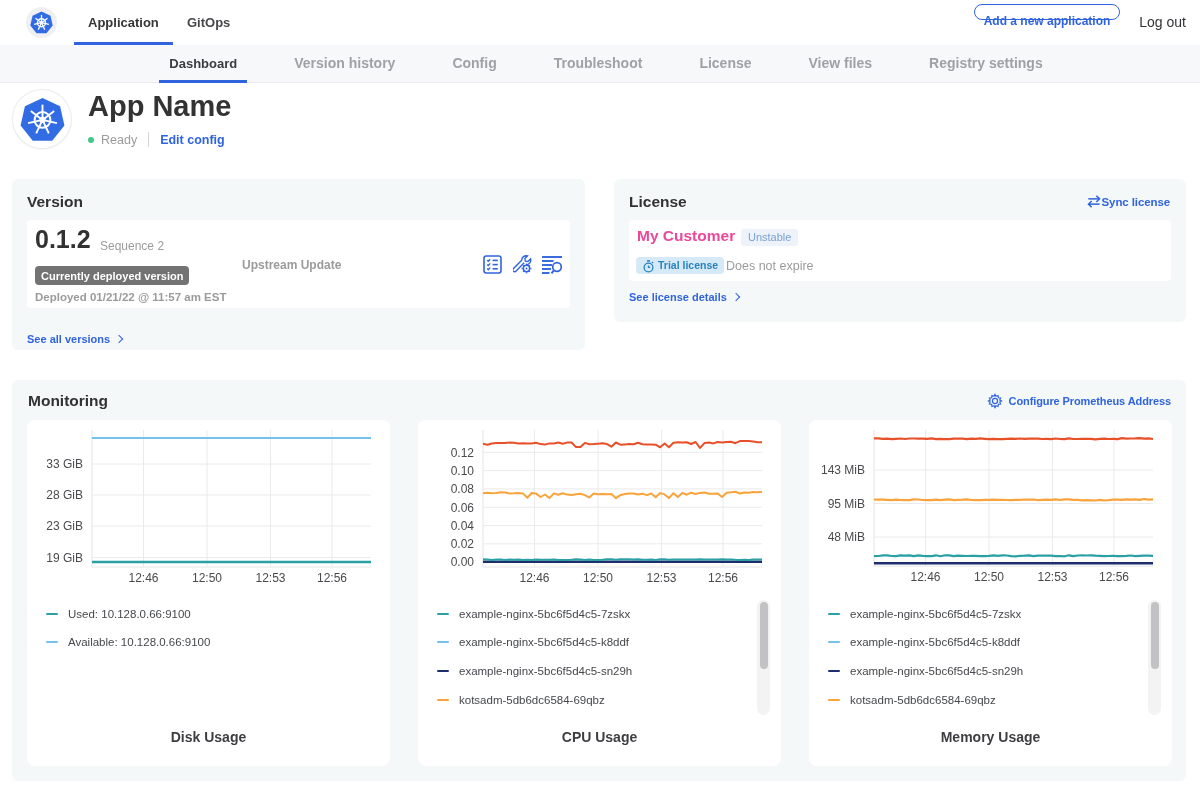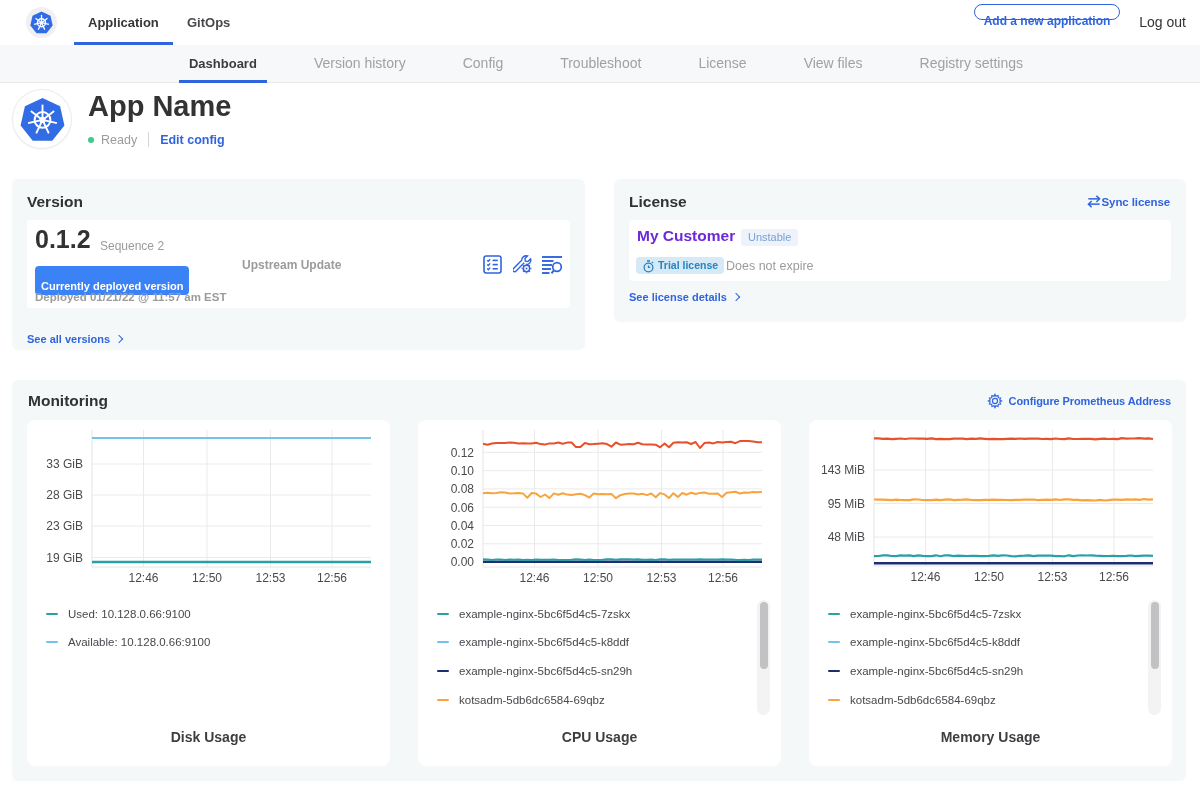--- a/index.html
+++ b/index.html
@@ -9,40 +9,40 @@
 
 .topnav { position:absolute; left:0; top:0; width:1200px; height:45px; background:#fff; }
 .klogo-sm { position:absolute; left:26px; top:7px; width:31px; height:31px; border-radius:50%; background:#f0f0f3; display:flex; align-items:center; justify-content:center; }
 .toptab { position:absolute; top:0; height:45px; line-height:45px; font-size:13px; font-weight:700; color:#363638; }
 .toptab.active:after { content:""; position:absolute; left:-14px; right:-14px; bottom:0; height:3px; background:#3064de; }
 .btn-outline { position:absolute; left:974px; top:4px; width:146px; height:16px; border:1px solid #3064de; border-radius:17px; background:#fff; color:#3064de; font-size:12px; font-weight:700; text-align:center; line-height:32px; white-space:nowrap; }
 .logout { position:absolute; right:14px; top:0; height:45px; line-height:45px; font-size:14px; font-weight:500; color:#323236; }
 
 .subnav { position:absolute; left:6px; top:45px; width:1200px; height:38px; text-align:center; white-space:nowrap; }
 .subnav-bg { position:absolute; left:0; top:45px; width:1200px; height:38px; background:#f7f8fa; border-bottom:1px solid #ebebed; }
-.subtab { display:inline-block; position:relative; height:38px; line-height:37px; font-size:14px; font-weight:400; color:#a0a1a5; margin:0 28.5px; }
+.subtab { display:inline-block; position:relative; height:38px; line-height:37px; font-size:14px; font-weight:700; color:#a0a1a5; margin:0 28.5px; }
 .subtab.active { color:#3a3c40; font-weight:700; font-size:13px; }
 .subtab.active:after { content:""; position:absolute; left:-10px; right:-10px; bottom:0; height:3px; background:#3064de; }
 
 .applogo { position:absolute; left:13px; top:90px; width:58px; height:58px; border-radius:50%; background:#fff; box-shadow:0 0 0 1px #ececef, 0 1px 3px rgba(0,0,0,0.07); display:flex; align-items:center; justify-content:center; }
 .appname { position:absolute; left:88px; top:90px; font-size:29px; font-weight:700; color:#333333; }
 .statusrow { position:absolute; left:88px; top:132px; height:15px; display:flex; align-items:center; font-size:12.5px; }
 .dot { width:6px; height:6px; border-radius:50%; background:#3fc98a; margin-right:7px; }
 .ready { color:#9b9b9b; font-weight:500; }
 .sep { width:1px; height:15px; background:#d5d5d8; margin:0 11px; }
 .editcfg { color:#3064de; font-weight:700; }
 
 .card { position:absolute; background:#f5f8f9; border-radius:6px; }
 .cardhead { position:absolute; top:14px; font-size:15.5px; font-weight:700; color:#323232; }
 .inner { position:absolute; background:#fff; border-radius:4px; }
 .cardlinks { position:absolute; top:14px; right:16px; height:17px; display:flex; align-items:center; white-space:nowrap; }
 .link { font-size:11.5px; font-weight:700; color:#3064de; letter-spacing:-0.1px; }
 .seeall { position:absolute; left:15px; font-size:11px; font-weight:700; color:#3064de; }
 .chev { display:inline-block; width:6px; height:6px; border-top:1.8px solid #3064de; border-right:1.8px solid #3064de; transform:rotate(45deg); margin-left:6px; margin-bottom:1px; }
-.pill-green { display:inline-block; background:#3b82f6; color:#fff; font-size:11px; font-weight:700; padding:14px 6px 3px; border-radius:4px; }
+.pill-green { display:inline-block; background:#737373; color:#fff; font-size:11px; font-weight:700; padding:4px 6px 3px; border-radius:4px; }
 .graybold { color:#9b9b9b; font-weight:700; }
 
 .chartcard { position:absolute; top:40px; width:363px; height:346px; background:#fff; border-radius:8px; }
 .ctitle { position:absolute; left:0; width:100%; top:309px; text-align:center; font-size:14px; font-weight:700; color:#3e3e42; }
 .legend-item { position:absolute; display:flex; align-items:center; font-size:11.5px; color:#46484c; }
 .ldash { width:12px; height:2.8px; border-radius:2px; margin-right:10px; }
 .sbar { position:absolute; left:339px; top:180px; width:13px; height:115px; background:#f3f3f3; border-radius:7px; }
 .sthumb { position:absolute; left:2.5px; top:2px; width:8px; height:67px; background:#c2c2c5; border-radius:4px; }
 </style>
 </head>
@@ -156,21 +156,21 @@
   <div class="cardlinks">
     <svg width="16" height="15" viewBox="0 0 17 15" fill="none" stroke="#3064de" stroke-width="1.6">
         <path d="M2.5 4.7 L13.8 4.7"></path>
         <path d="M11 1.4 L14.4 4.7 L11 8.0" fill="none"></path>
         <path d="M14.5 10.3 L3.2 10.3"></path>
         <path d="M6 7.0 L2.6 10.3 L6 13.6" fill="none"></path>
       </svg>
     <span class="link" style="">Sync license</span>
   </div>
   <div class="inner" style="left:15px; top:41px; width:542px; height:61px;">
-    <div class="abs" style="left:8px; top:7px; font-size:15.5px; font-weight:700; color:#6d28d9;text-align:right;">My Customer</div>
+    <div class="abs" style="left:8px; top:7px; font-size:15.5px; font-weight:700; color:#ec4899;text-align:right;">My Customer</div>
     <div class="abs" style="left:112px; top:9px; background:#eef3fb; color:#7aa0d4; font-size:11px; font-weight:500; padding:2px 7px 3px; border-radius:3px;">Unstable</div>
     <div class="abs" style="left:7px; top:37px; background:#d5e9f6; color:#2883c0; font-size:11px; font-weight:700; padding:2px 6px 3px 22px; border-radius:4px; font-size:10.5px;">Trial license
       <svg style="position:absolute; left:6px; top:3px;" width="13" height="13" viewBox="0 0 14 14" fill="none" stroke="#2883c0" stroke-width="1.4">
           <circle cx="7" cy="8" r="4.7"></circle>
           <path d="M7 5.8 L7 8 L8.8 8"></path>
           <line x1="5.4" y1="1" x2="8.6" y2="1" stroke-width="1.7"></line>
           <line x1="10.8" y1="3.2" x2="11.9" y2="2.1"></line>
         </svg>
     </div>
     <div class="abs" style="left:97px; top:39px; font-size:12.5px; color:#9b9b9b;">Does not expire</div>

